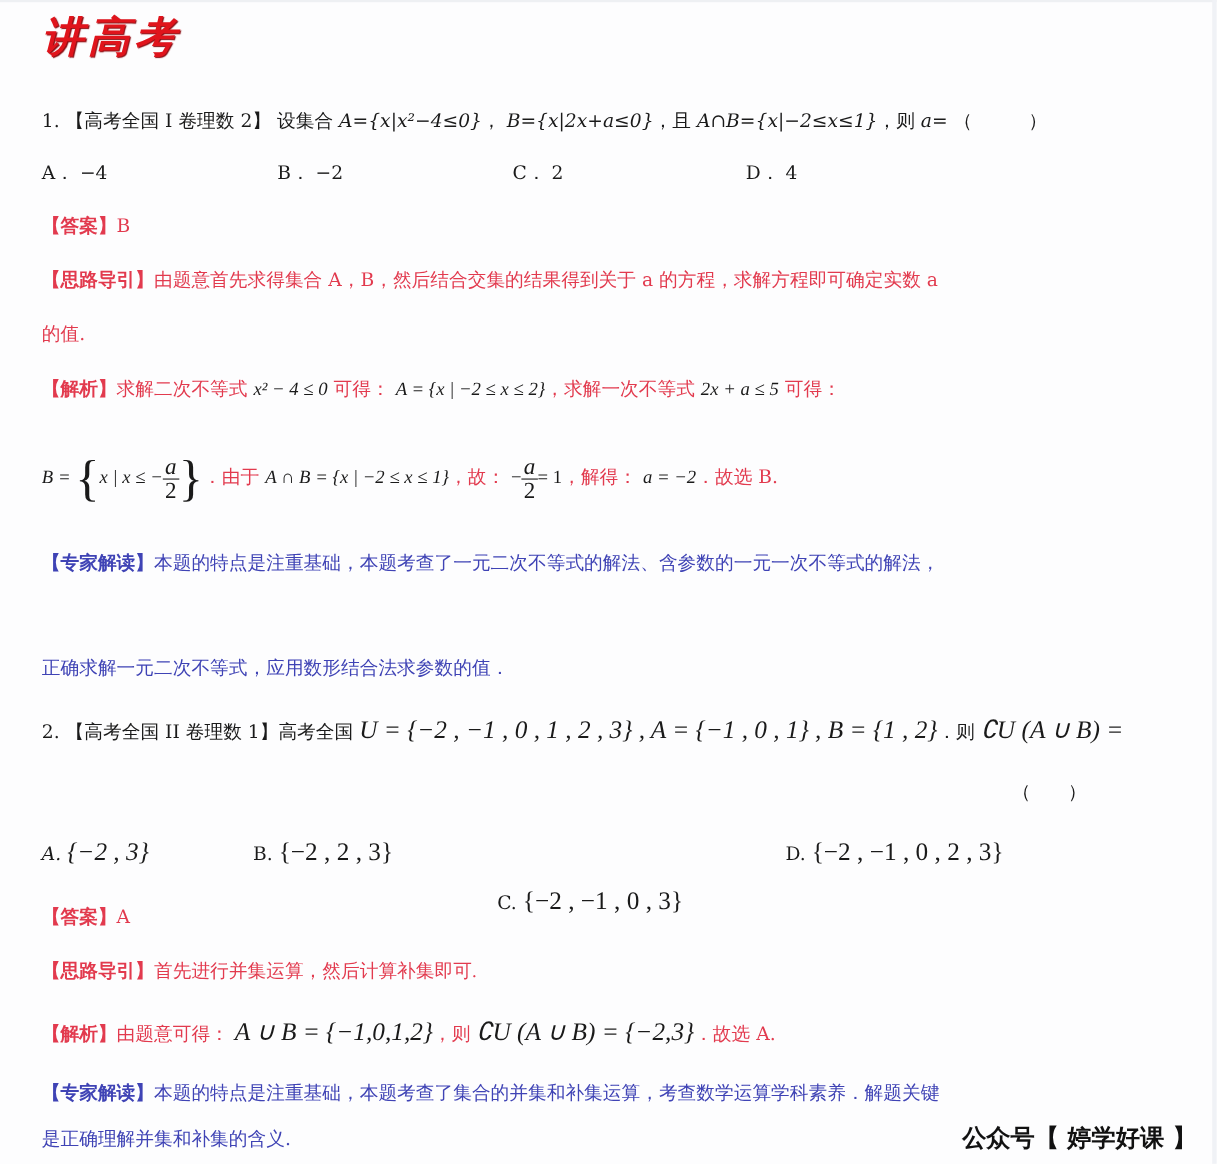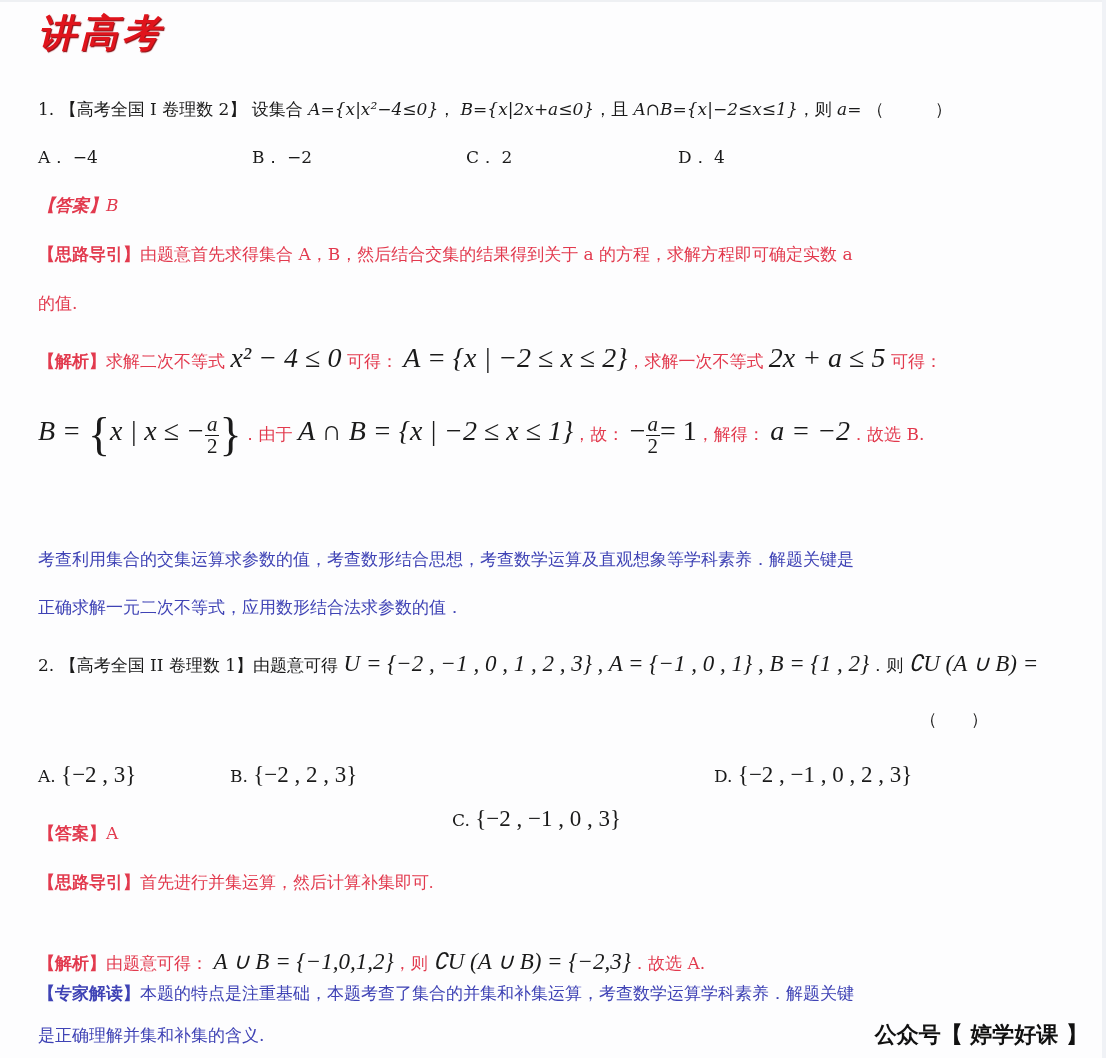--- a/index.html
+++ b/index.html
@@ -20,21 +20,21 @@
     font-size: 38px; letter-spacing: 4px; color: #e0141c;
     text-shadow: 1px 1px 1px #8a0b10;
   }
 
   .line { position: absolute; left: 38px; white-space: nowrap; font-size: 17px; }
   .red { color: #e23a4e; }
   .red-tag { color: #e23a4e; font-weight: bold; }
   .blue { color: #3f43b5; }
   .blue-tag { color: #3f43b5; font-weight: bold; }
   .dark { color: #1a1a1a; }
-  .math { font-family: "Liberation Serif", "DejaVu Serif", serif; font-size: 28px; color: #1a1a1a; }
+  .math { font-family: "Liberation Serif", "DejaVu Serif", serif; font-size: 17px; color: #1a1a1a; }
   .math i, .mi { font-style: italic; }
   .big-math { font-family: "Liberation Serif", serif; font-size: 23px; color: #1a1a1a; }
 
   .opt { position: absolute; white-space: nowrap; font-size: 17px; }
   .frac { display: inline-block; vertical-align: middle; text-align: center; font-family: "Liberation Serif", serif; font-size: 21px; line-height: 1; }
   .frac .num { display: block; padding: 0 2px; border-bottom: 1px solid #1a1a1a; font-style: italic; }
   .frac .den { display: block; padding: 0 2px; }
   .brace { font-family: "Liberation Serif", serif; font-size: 46px; font-weight: 100; vertical-align: middle; line-height: 1; }
   .watermark {
     position: absolute; right: 18px; top: 1020px;
@@ -59,21 +59,21 @@
     <span class="mi">A∩B={x|−2≤x≤1}</span><span>，则</span>
     <span class="mi">a=</span>
     <span>（　　　）</span>
   </div>
 
   <div class="opt dark" style="left:38px; top:146px;"><span>A．</span> <span>−4</span></div>
   <div class="opt dark" style="left:252px; top:146px;"><span>B．</span> <span>−2</span></div>
   <div class="opt dark" style="left:466px; top:146px;"><span>C．</span> <span>2</span></div>
   <div class="opt dark" style="left:678px; top:146px;"><span>D．</span> <span>4</span></div>
 
-  <div class="line red" style="top:194px;font-style:italic;">
+  <div class="line red" style="top:194px;">
     <span class="red-tag">【答案】</span><span>B</span>
   </div>
 
   <div class="line red" style="top:243px;">
     <span class="red-tag">【思路导引】</span><span>由题意首先求得集合 A，B，然后结合交集的结果得到关于 a 的方程，求解方程即可确定实数 a</span>
   </div>
   <div class="line red" style="top:292px;">的值.</div>
 
   <div class="line red" style="top:342px;">
     <span class="red-tag">【解析】</span><span>求解二次不等式</span>
@@ -84,45 +84,47 @@
     <span>可得：</span>
   </div>
 
   <div class="line red" style="top:412px;">
     <span class="math mi">B = </span><span class="brace dark">{</span><span class="math mi">x | x ≤ −</span><span class="frac dark"><span class="num">a</span><span class="den">2</span></span><span class="brace dark">}</span><span>．由于</span>
     <span class="math mi">A ∩ B = {x | −2 ≤ x ≤ 1}</span><span>，故：</span>
     <span class="math">−</span><span class="frac dark"><span class="num">a</span><span class="den">2</span></span><span class="math">= 1</span><span>，解得：</span>
     <span class="math mi">a = −2</span><span>．故选 B.</span>
   </div>
 
-  <div class="line blue" style="top:548px;">考查利用集合的交集运算求参数的值，考查数形结合思想，考查数学运算及直观想象等学科素养．解题关键是</div>
+  <div class="line blue" style="top:500px;">
+    <span class="blue-tag">【专家解读】</span><span>本题的特点是注重基础，本题考查了一元二次不等式的解法、含参数的一元一次不等式的解法，</span>
+  </div>
   <div class="line blue" style="top:596px;">正确求解一元二次不等式，应用数形结合法求参数的值．</div>
 
   <div class="line dark" style="top:650px;">
     <span>2.</span>
-    <span>【高考全国 II 卷理数 1】</span><span>由题意可得</span>
+    <span>【高考全国 II 卷理数 1】</span><span>高考全国</span>
     <span class="big-math mi">U = {−2 , −1 , 0 , 1 , 2 , 3} , A = {−1 , 0 , 1} , B = {1 , 2}</span><span>．则</span>
     <span class="big-math mi">∁U (A ∪ B) =</span>
   </div>
   <div class="line dark" style="left:920px; top:708px;">（　　）</div>
 
-  <div class="opt dark" style="left:38px; top:762px;"><span>A.</span> <span class="big-math">{−2 , 3}</span></div>
+  <div class="opt dark" style="left:38px; top:762px;font-style:italic;"><span>A.</span> <span class="big-math">{−2 , 3}</span></div>
   <div class="opt dark" style="left:230px; top:762px;"><span>B.</span> <span class="big-math">{−2 , 2 , 3}</span></div>
   <div class="opt dark" style="left:452px; top:762px;margin-top:44px;"><span>C.</span> <span class="big-math">{−2 , −1 , 0 , 3}</span></div>
   <div class="opt dark" style="left:714px; top:762px;"><span>D.</span> <span class="big-math">{−2 , −1 , 0 , 2 , 3}</span></div>
 
   <div class="line red" style="top:822px;">
     <span class="red-tag">【答案】</span><span>A</span>
   </div>
 
   <div class="line red" style="top:871px;font-family:Liberation Serif, serif;">
     <span class="red-tag">【思路导引】</span><span>首先进行并集运算，然后计算补集即可.</span>
   </div>
 
-  <div class="line red" style="top:924px;margin-top:24px;">
+  <div class="line red" style="top:924px;">
     <span class="red-tag">【解析】</span><span>由题意可得：</span>
     <span class="big-math mi">A ∪ B = {−1,0,1,2}</span><span>，则</span>
     <span class="big-math mi">∁U (A ∪ B) = {−2,3}</span><span>．故选 A.</span>
   </div>
 
   <div class="line blue" style="top:982px;">
     <span class="blue-tag">【专家解读】</span><span>本题的特点是注重基础，本题考查了集合的并集和补集运算，考查数学运算学科素养．解题关键</span>
   </div>
   <div class="line blue" style="top:1024px;">是正确理解并集和补集的含义.</div>
 

